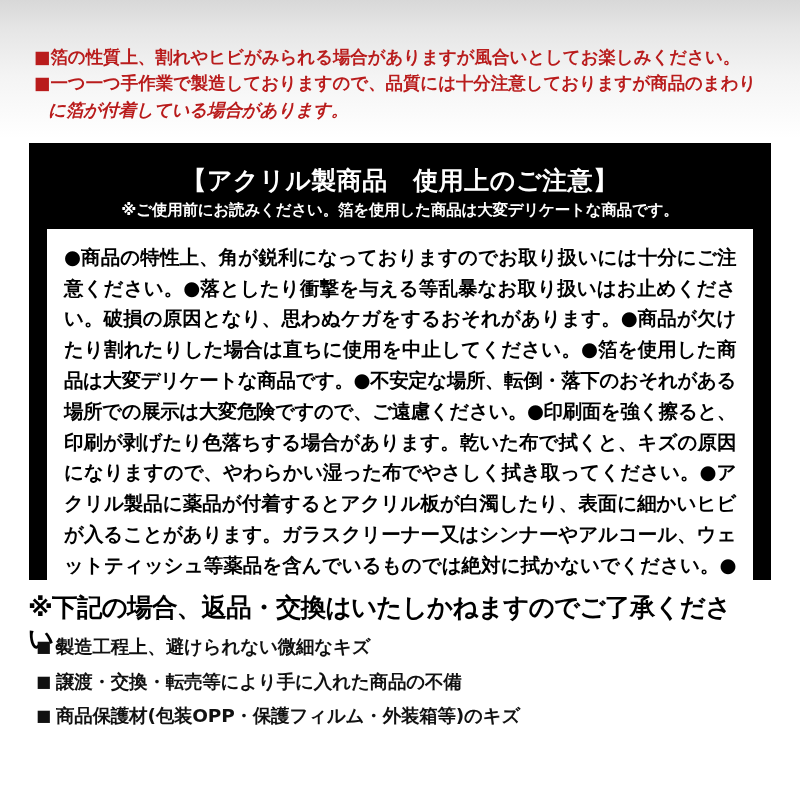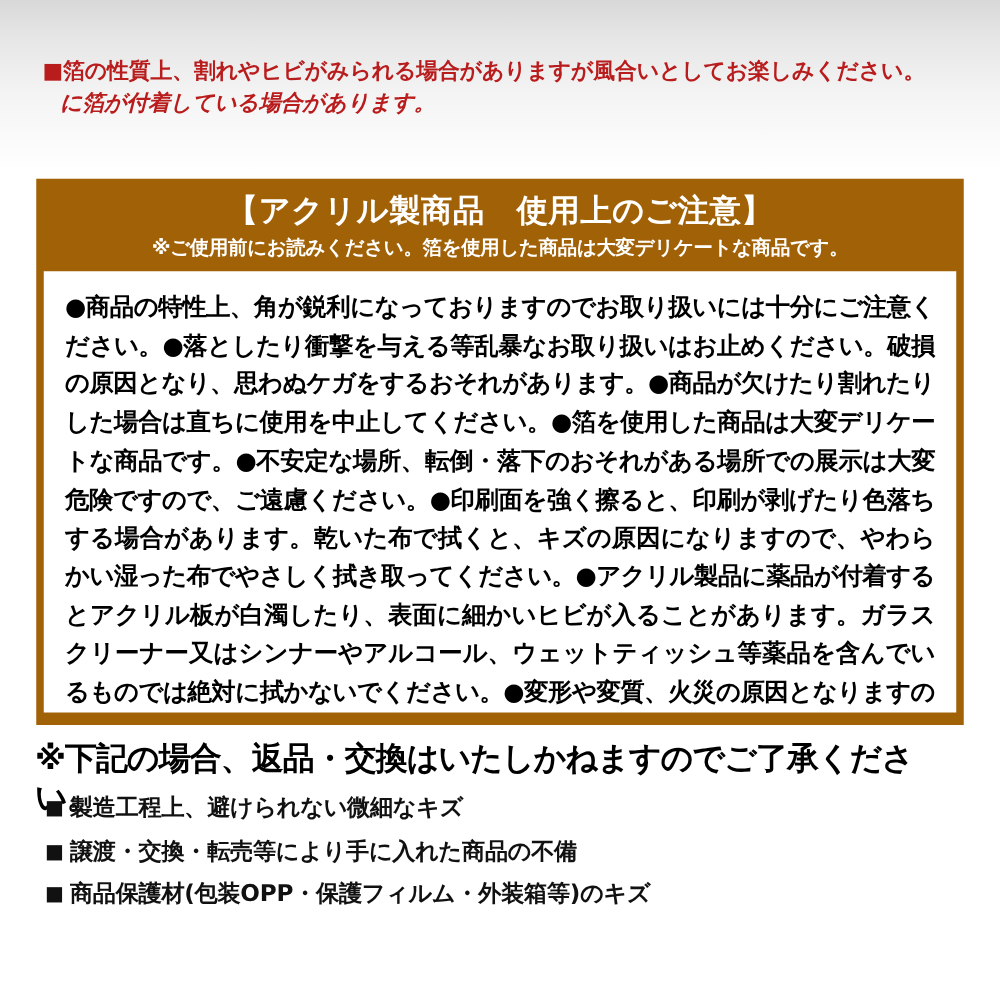--- a/index.html
+++ b/index.html
@@ -51,23 +51,23 @@
     font-style: italic;
   }
 
   
   .black-box {
     position: absolute;
     top: 143px;
     left: 29px;
     width: 742px;
     height: 437px;
-    background: #a16207;
+    background: #000000;
     box-sizing: border-box;
-    padding: 6px;
+    padding: 18px;
   }
   .bb-header {
     text-align: center;
     color: #ffffff;
     padding-top: 4px;
   }
   .bb-title {
     font-size: 25px;
     font-weight: 700;
     letter-spacing: 0.5px;
@@ -133,20 +133,21 @@
 </style>
 </head>
 <body>
 
 <div class="page">
 
   <div class="top-band"></div>
 
   <div class="top-notes">
     <div class="note-line">■箔の性質上、割れやヒビがみられる場合がありますが風合いとしてお楽しみください。</div>
+    <div class="note-line">■一つ一つ手作業で製造しておりますので、品質には十分注意しておりますが商品のまわり</div>
     <div class="note-line cont">に箔が付着している場合があります。</div>
   </div>
 
   <div class="black-box">
     <div class="bb-header">
       <div class="bb-title">【アクリル製商品　使用上のご注意】</div>
       <div class="bb-sub">※ご使用前にお読みください。箔を使用した商品は大変デリケートな商品です。</div>
     </div>
     <div class="bb-inner">
       <div class="bb-body">●商品の特性上、角が鋭利になっておりますのでお取り扱いには十分にご注意ください。●落としたり衝撃を与える等乱暴なお取り扱いはお止めください。破損の原因となり、思わぬケガをするおそれがあります。●商品が欠けたり割れたりした場合は直ちに使用を中止してください。●箔を使用した商品は大変デリケートな商品です。●不安定な場所、転倒・落下のおそれがある場所での展示は大変危険ですので、ご遠慮ください。●印刷面を強く擦ると、印刷が剥げたり色落ちする場合があります。乾いた布で拭くと、キズの原因になりますので、やわらかい湿った布でやさしく拭き取ってください。●アクリル製品に薬品が付着するとアクリル板が白濁したり、表面に細かいヒビが入ることがあります。ガラスクリーナー又はシンナーやアルコール、ウェットティッシュ等薬品を含んでいるものでは絶対に拭かないでください。●変形や変質、火災の原因となりますので、直射日光のあたる場所や、火気の近く、高温多湿になる場所での使用・保管は避けてください。</div>

